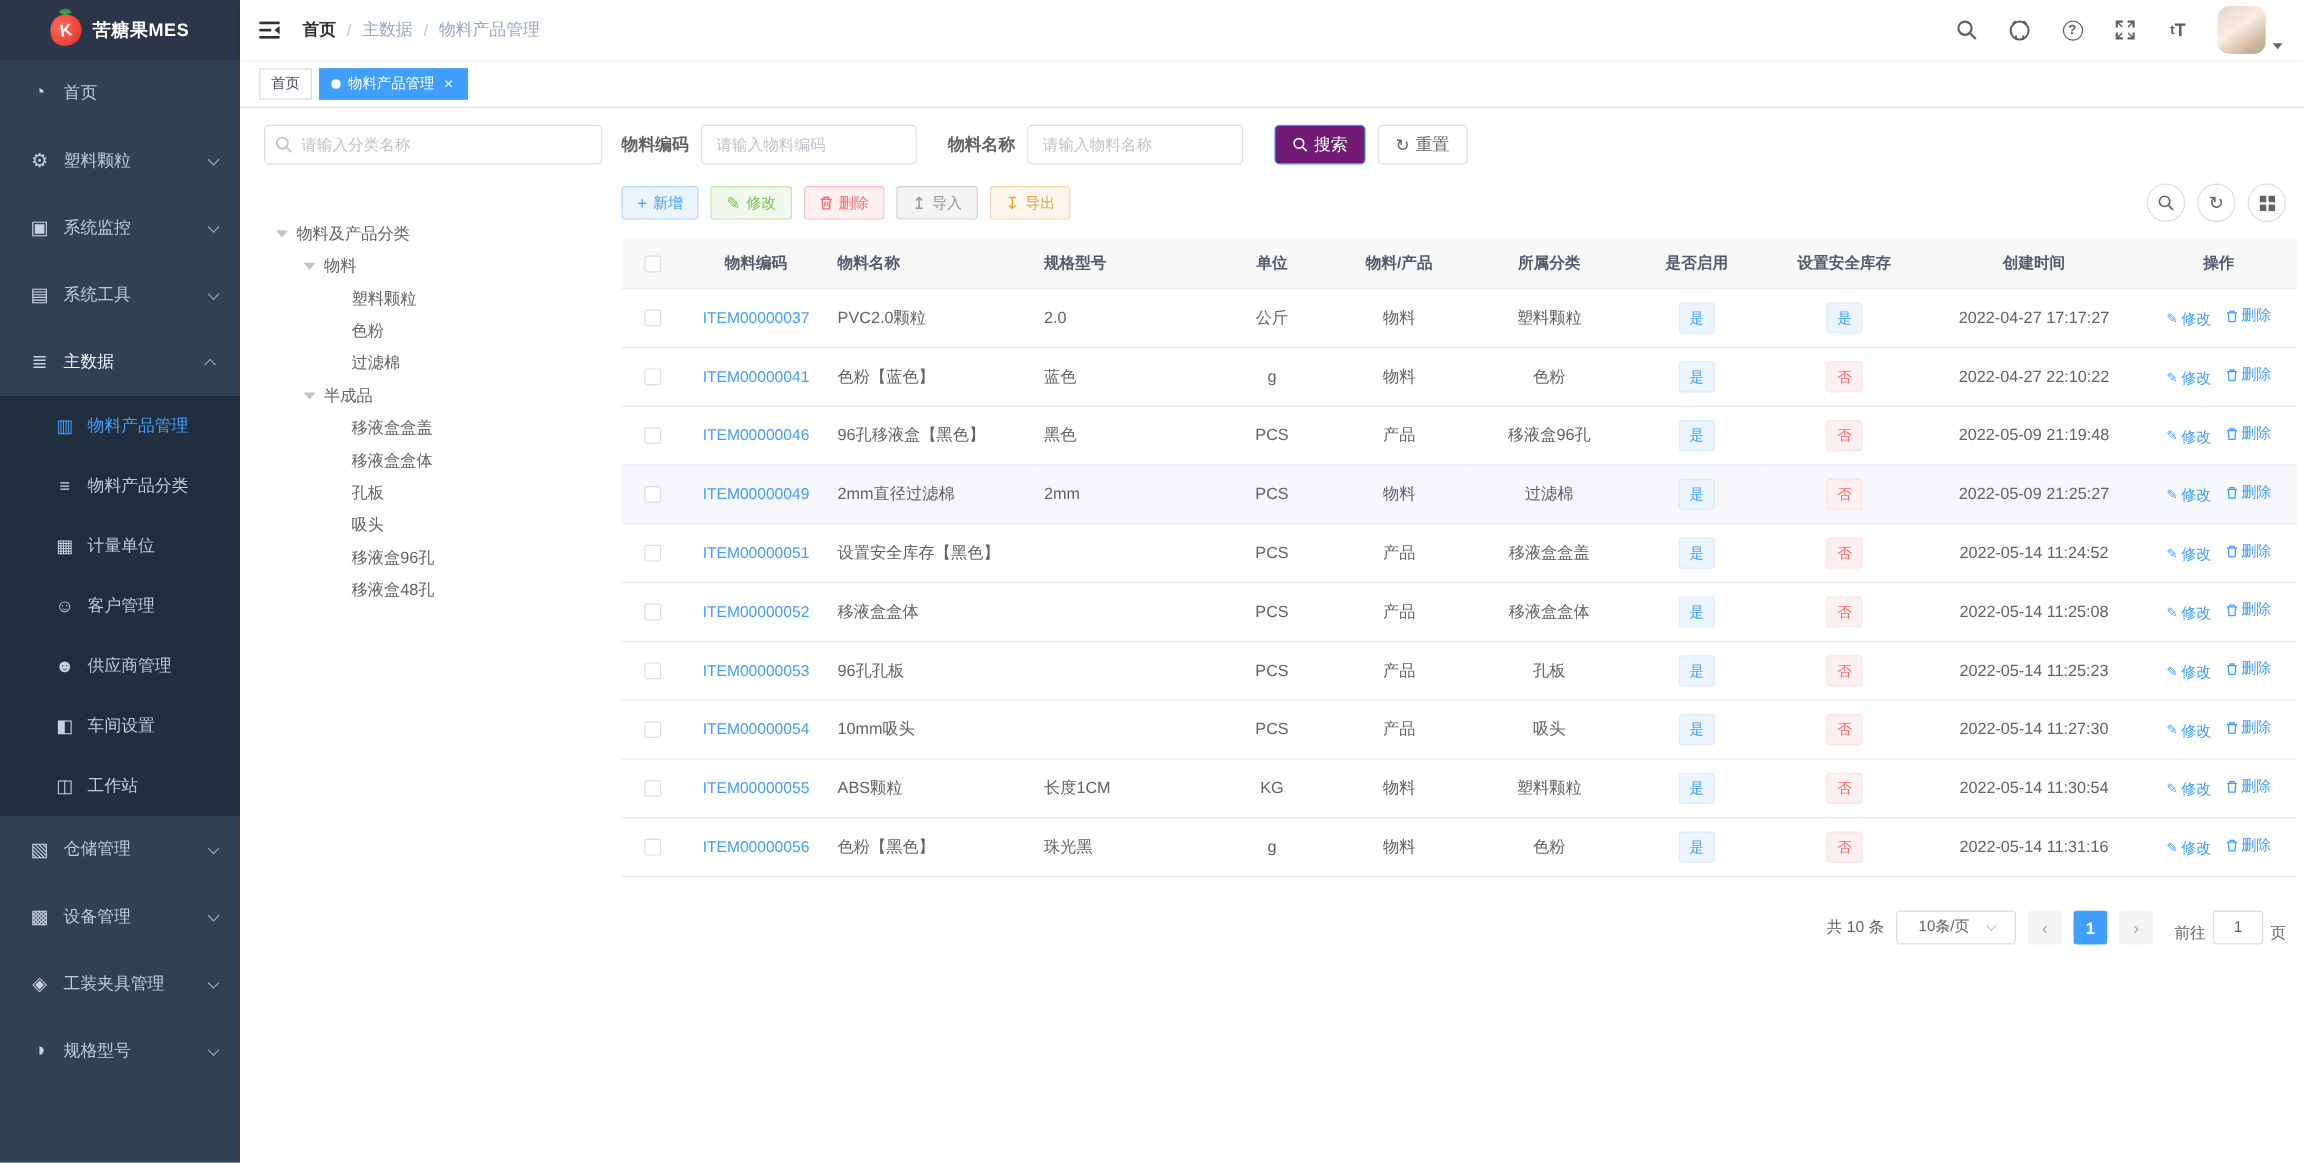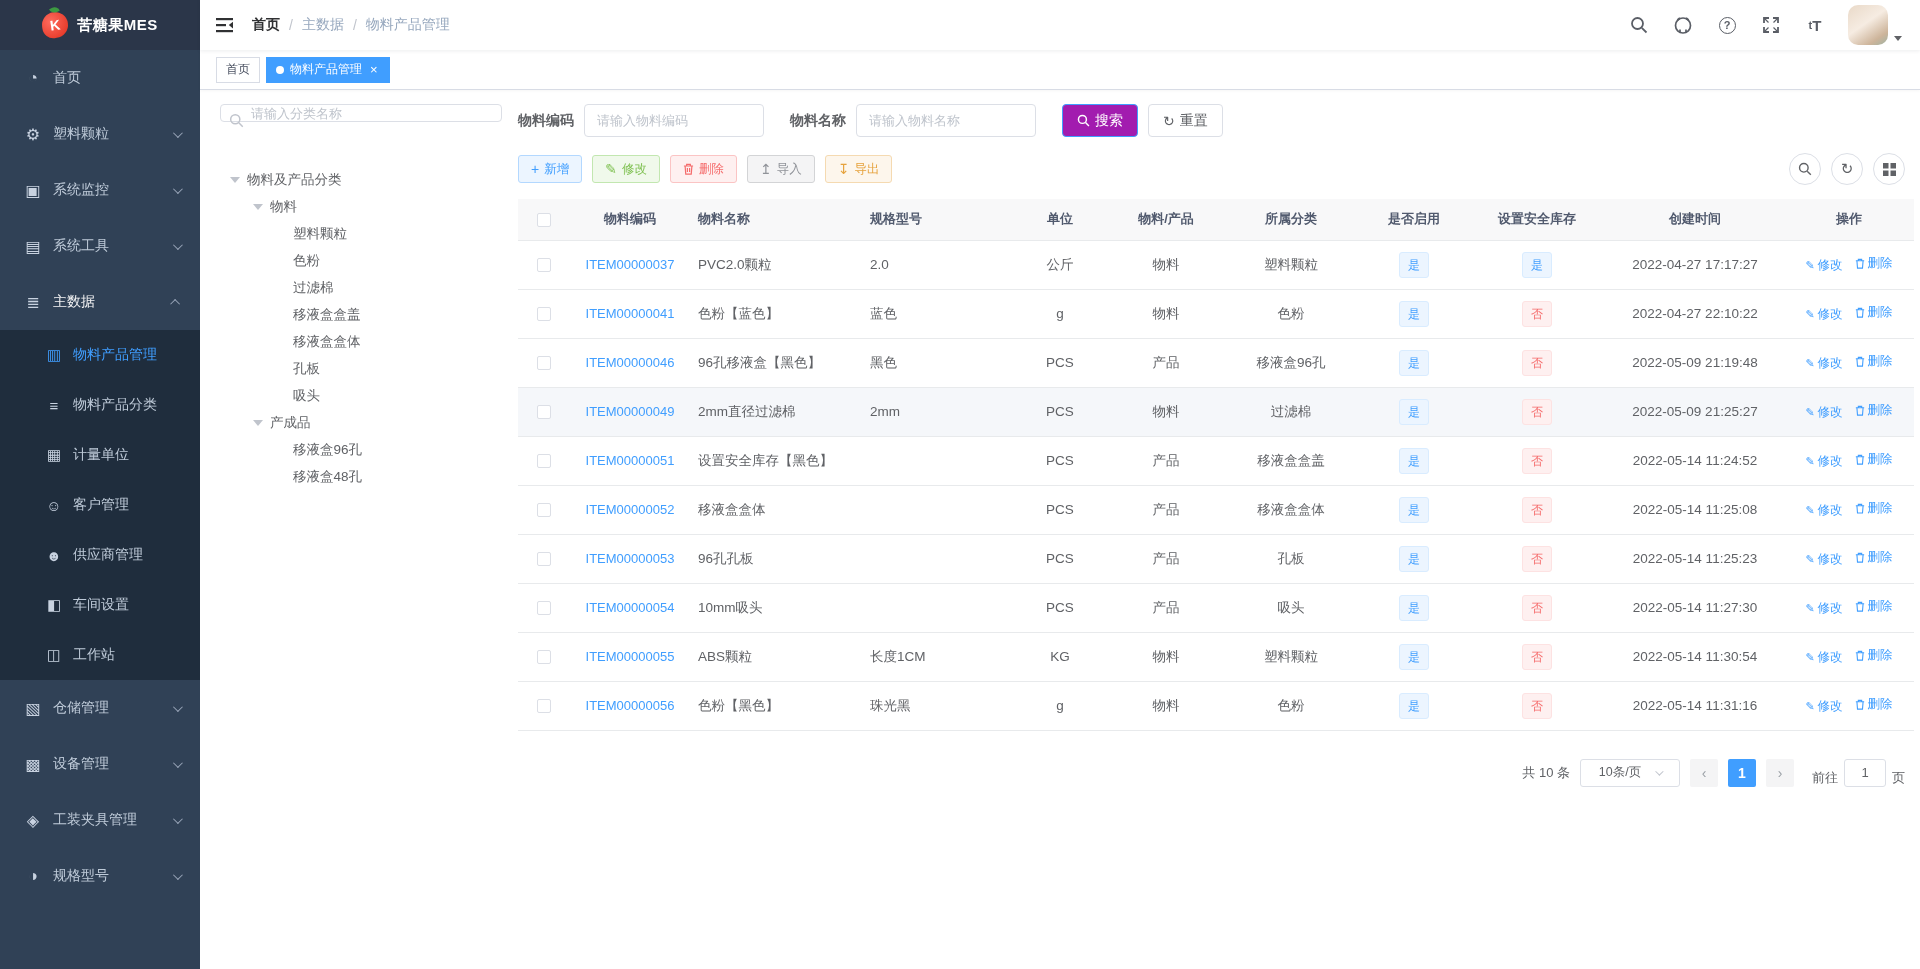--- a/index.html
+++ b/index.html
@@ -51,40 +51,40 @@
   .tag.active { background:#409eff; border-color:#409eff; color:#fff; gap:6px; }
   .tag .dot { width:8px; height:8px; border-radius:50%; background:#fff; display:inline-block; }
   .tag-close { font-size:13px; line-height:1; padding:1px 2px; border-radius:50%; }
 
   
   .content { flex:1; display:flex; padding:14px 15px 0 20px; gap:16px; background:#fff; min-height:0; }
 
   
   .tree-panel { width:282px; flex-shrink:0; }
   .tree-search { position:relative; }
-  .tree-search input { width:100%; height:18px; border:1px solid #dcdfe6; border-radius:4px; padding:0 10px 0 30px; font-size:13px; color:#606266; outline:none; font-family:inherit; }
+  .tree-search input { width:100%; height:33px; border:1px solid #dcdfe6; border-radius:4px; padding:0 10px 0 30px; font-size:13px; color:#606266; outline:none; font-family:inherit; }
   .tree-search input::placeholder { color:#bfc4cc; }
   .tree-search .mag { position:absolute; left:9px; top:9px; color:#c0c4cc; }
   .tree { margin-top:44px; }
   .tree-node { height:27px; display:flex; align-items:center; font-size:13.5px; color:#606266; cursor:pointer; }
   .tree-node .tcaret { width:0; height:0; border-left:5px solid transparent; border-right:5px solid transparent; border-top:6px solid #c0c4cc; margin-right:7px; flex-shrink:0; }
   .tree-node .tcaret.hide { visibility:hidden; }
   .lvl-0 { padding-left:10px; }
   .lvl-1 { padding-left:33px; }
   .lvl-2 { padding-left:56px; }
 
   
   .table-panel { flex:1; min-width:0; }
 
   .filter { display:flex; align-items:center; gap:10px; margin-bottom:16px; }
   .filter label { font-weight:bold; color:#606266; font-size:14px; }
   .filter input { width:180px; height:33px; border:1px solid #dcdfe6; border-radius:4px; padding:0 12px; font-size:13px; color:#606266; outline:none; margin-right:16px; font-family:inherit; }
   .filter input::placeholder { color:#bfc4cc; }
   .btn { display:inline-flex; align-items:center; justify-content:center; gap:5px; height:33px; padding:0 14px; border-radius:4px; font-size:14px; border:1px solid #dcdfe6; background:#fff; color:#606266; cursor:pointer; font-family:inherit; }
-  .btn-primary { background:#a21caf; border-color:#409eff; color:#fff; }
+  .btn-primary { background:#701a75; border-color:#409eff; color:#fff; }
   .glyph { font-size:14px; line-height:1; }
 
   .toolbar { display:flex; align-items:center; margin-bottom:14px; }
   .mini-btn { display:inline-flex; align-items:center; gap:5px; height:28px; padding:0 12px; border-radius:3px; font-size:12.5px; border:1px solid; cursor:pointer; margin-right:10px; font-family:inherit; }
   .mb-blue   { background:#ecf5ff; border-color:#b3d8ff; color:#409eff; }
   .mb-green  { background:#f0f9eb; border-color:#c2e7b0; color:#7ec050; }
   .mb-red    { background:#fef0f0; border-color:#fbc4c4; color:#f56c6c; }
   .mb-gray   { background:#f4f4f5; border-color:#d3d4d6; color:#909399; }
   .mb-yellow { background:#fdf6ec; border-color:#f5dab1; color:#e6a23c; }
   .tool-circles { margin-left:auto; display:flex; gap:10px; }
@@ -314,45 +314,45 @@
             <div class="tree-node lvl-2">
               <span class="tcaret hide"></span>
               <span class="tlabel">色粉</span>
             </div>
 
             <div class="tree-node lvl-2">
               <span class="tcaret hide"></span>
               <span class="tlabel">过滤棉</span>
             </div>
 
-
-            <div class="tree-node lvl-2">
-              <span class="tcaret hide"></span>
-              <span class="tlabel">移液盒盒盖</span>
-            </div>
-
-            <div class="tree-node lvl-2">
-              <span class="tcaret hide"></span>
-              <span class="tlabel">移液盒盒体</span>
-            </div>
-
-            <div class="tree-node lvl-2">
-              <span class="tcaret hide"></span>
-              <span class="tlabel">孔板</span>
-            </div>
-
-            <div class="tree-node lvl-2">
-              <span class="tcaret hide"></span>
-              <span class="tlabel">吸头</span>
-            </div>
-
             <div class="tree-node lvl-1">
               <span class="tcaret"></span>
-              <span class="tlabel">产成品</span>
-            </div>
+              <span class="tlabel">半成品</span>
+            </div>
+
+            <div class="tree-node lvl-2">
+              <span class="tcaret hide"></span>
+              <span class="tlabel">移液盒盒盖</span>
+            </div>
+
+            <div class="tree-node lvl-2">
+              <span class="tcaret hide"></span>
+              <span class="tlabel">移液盒盒体</span>
+            </div>
+
+            <div class="tree-node lvl-2">
+              <span class="tcaret hide"></span>
+              <span class="tlabel">孔板</span>
+            </div>
+
+            <div class="tree-node lvl-2">
+              <span class="tcaret hide"></span>
+              <span class="tlabel">吸头</span>
+            </div>
+
 
             <div class="tree-node lvl-2">
               <span class="tcaret hide"></span>
               <span class="tlabel">移液盒96孔</span>
             </div>
 
             <div class="tree-node lvl-2">
               <span class="tcaret hide"></span>
               <span class="tlabel">移液盒48孔</span>
             </div>

